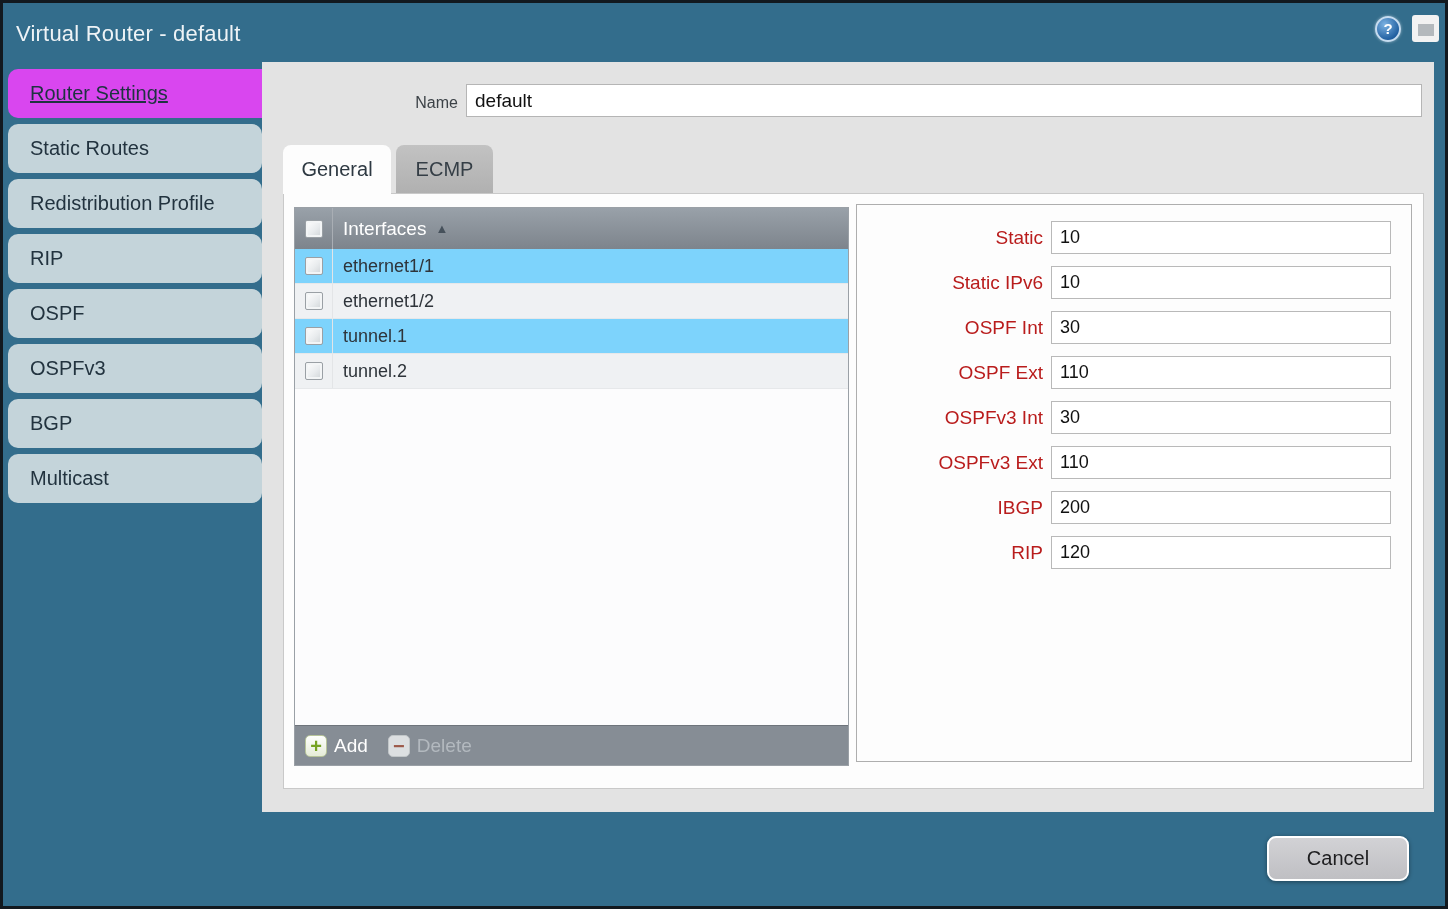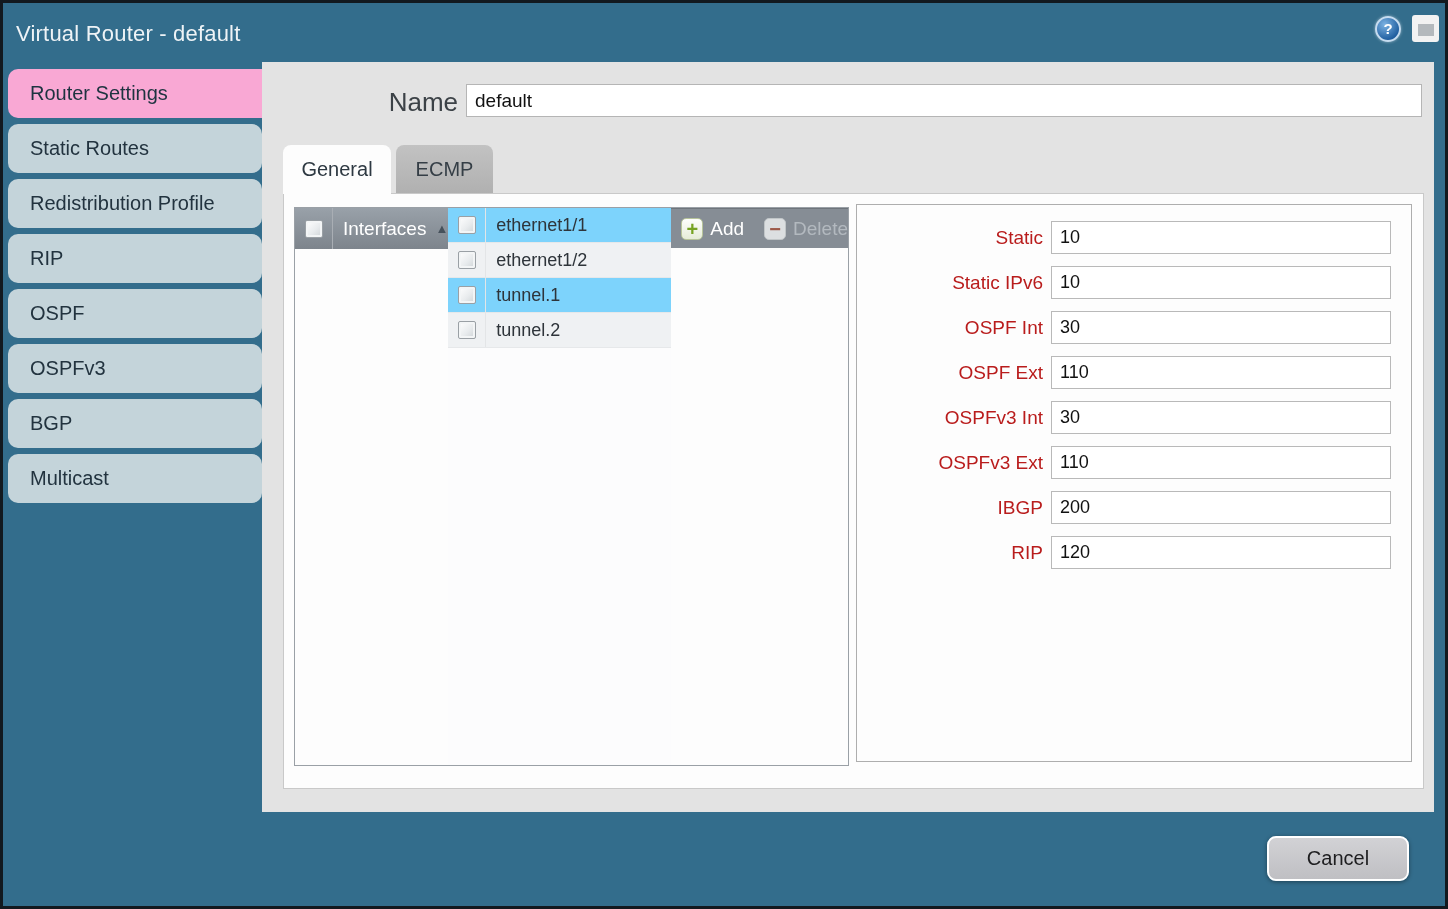--- a/index.html
+++ b/index.html
@@ -37,30 +37,30 @@
   }
   .max-icon .inner { width:16px; height:12px; background:#b4b9bd; margin-top:2px; }
   
   .sidebar { position:absolute; left:5px; top:66px; width:257px; }
   .side-item {
     width:254px; height:49px; line-height:49px; margin-bottom:6px;
     background:#c4d4da; border-radius:10px;
     padding-left:22px; font-size:20px; color:#22333f; cursor:pointer;
   }
   .side-item.active {
-    width:257px; background:#f9a8d4; border-radius:10px 0 0 10px; color:#1e3340;
+    width:257px; background:#d946ef; border-radius:10px 0 0 10px; color:#1e3340;text-decoration:underline;
   }
   
   .content {
     position:absolute; left:259px; top:59px; width:1172px; height:750px;
     background:#e3e3e3;
   }
   .name-label {
     position:absolute; left:0; top:24px; width:196px; height:33px; line-height:33px;
-    text-align:right; font-size:26px; color:#3c4247;
+    text-align:right; font-size:16px; color:#3c4247;
   }
   .name-input {
     position:absolute; left:204px; top:22px; width:956px; height:33px;
     border:1px solid #b5b5b5; background:#fff; font-size:19px; padding:0 8px;
     font-family:"Liberation Sans", sans-serif; color:#111;
   }
   .tab {
     position:absolute; top:83px; height:49px; line-height:48px; text-align:center;
     font-size:20px; border-radius:8px 8px 0 0; cursor:pointer; z-index:3;
   }
@@ -69,21 +69,21 @@
     left:134px; width:97px; background:linear-gradient(#c2c2c2,#b0b0b0);
     color:#353e46; z-index:1;
   }
   .panel {
     position:absolute; left:21px; top:131px; width:1141px; height:596px;
     background:#fdfdfd; border:1px solid #c9c9c9; z-index:2;
   }
   
   .table {
     position:absolute; left:10px; top:13px; width:555px; height:559px;
-    border:1px solid #9aa0a6; display:flex; 
+    border:1px solid #9aa0a6; display:flex; flex-direction:column;
   }
   .thead {
     height:41px; background:linear-gradient(#99a1a9,#7d848c);
     display:flex; align-items:center; color:#fff; flex:none; cursor:pointer;
   }
   .cb-cell {
     width:38px; align-self:stretch; display:flex; align-items:center; justify-content:center;
     border-right:1px solid #e3e5e7; flex:none;
   }
   .thead .cb-cell { border-right:1px solid #a9aeb4; }

